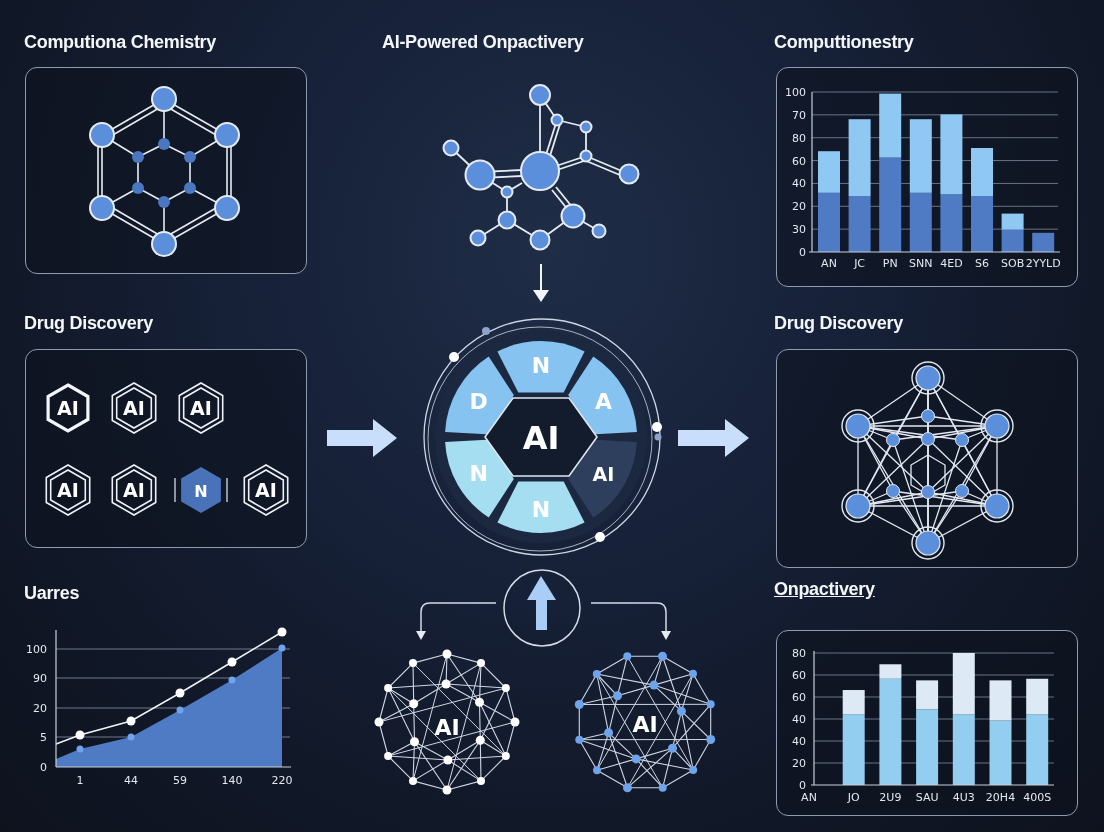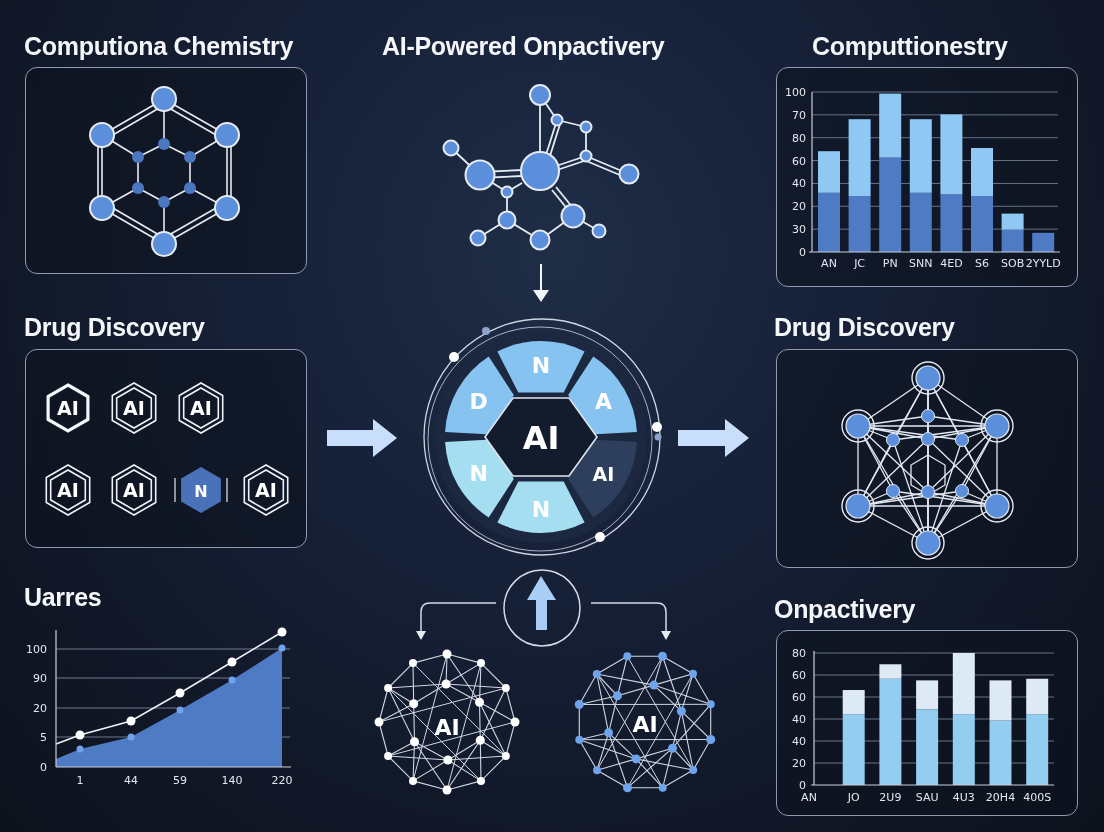--- a/index.html
+++ b/index.html
@@ -6,45 +6,45 @@
   html, body { width: 1104px; height: 832px; overflow: hidden; }
   body {
     position: relative;
     font-family: "Liberation Sans", "DejaVu Sans", sans-serif;
     color: #ffffff;
     background: radial-gradient(ellipse at 50% 30%, #1f2d46 0%, #17223a 35%, #111828 70%, #0d121d 100%);
   }
   .title {
     position: absolute;
     font-weight: bold;
-    font-size: 25px;
+    font-size: 18px;
     letter-spacing: -0.3px;
     color: #f4f6fa;
     white-space: nowrap;
   }
   .panel {
     position: absolute;
     border: 1.5px solid #8e9ab0;
     border-radius: 12px;
     background: rgba(12, 18, 30, 0.55);
   }
   svg { position: absolute; overflow: visible; }
   .axis-text { font-family: "DejaVu Sans", sans-serif; font-size: 11px; fill: #e4e8ef; }
   .center-text { font-family: "DejaVu Sans", sans-serif; font-weight: bold; fill: #ffffff; }
 </style>
 </head>
 <body>
 
 <div class="title" style="left:24px;top:32px;">Computiona Chemistry</div>
 <div class="title" style="left:382px;top:32px;">AI-Powered Onpactivery</div>
-<div class="title" style="left:812px;top:32px;">Computtionestry</div>
+<div class="title" style="left:774px;top:32px;">Computtionestry</div>
 <div class="title" style="left:24px;top:313px;">Drug Discovery</div>
 <div class="title" style="left:774px;top:313px;">Drug Discovery</div>
 <div class="title" style="left:24px;top:583px;">Uarres</div>
-<div class="title" style="left:774px;top:595px;">Onpactivery</div>
+<div class="title" style="left:774px;top:579px;text-decoration:underline;">Onpactivery</div>
 
 <div class="panel" style="left:25px;top:67px;width:282px;height:207px;"></div>
 <div class="panel" style="left:776px;top:67px;width:302px;height:220px;"></div>
 <div class="panel" style="left:25px;top:349px;width:282px;height:199px;"></div>
 <div class="panel" style="left:776px;top:349px;width:302px;height:219px;"></div>
 <div class="panel" style="left:776px;top:630px;width:302px;height:186px;"></div>
 
 <svg width="1104" height="832" style="left:0;top:0;pointer-events:none;">
   <g stroke="#e6ebf3" stroke-width="1.6" fill="none">
 

